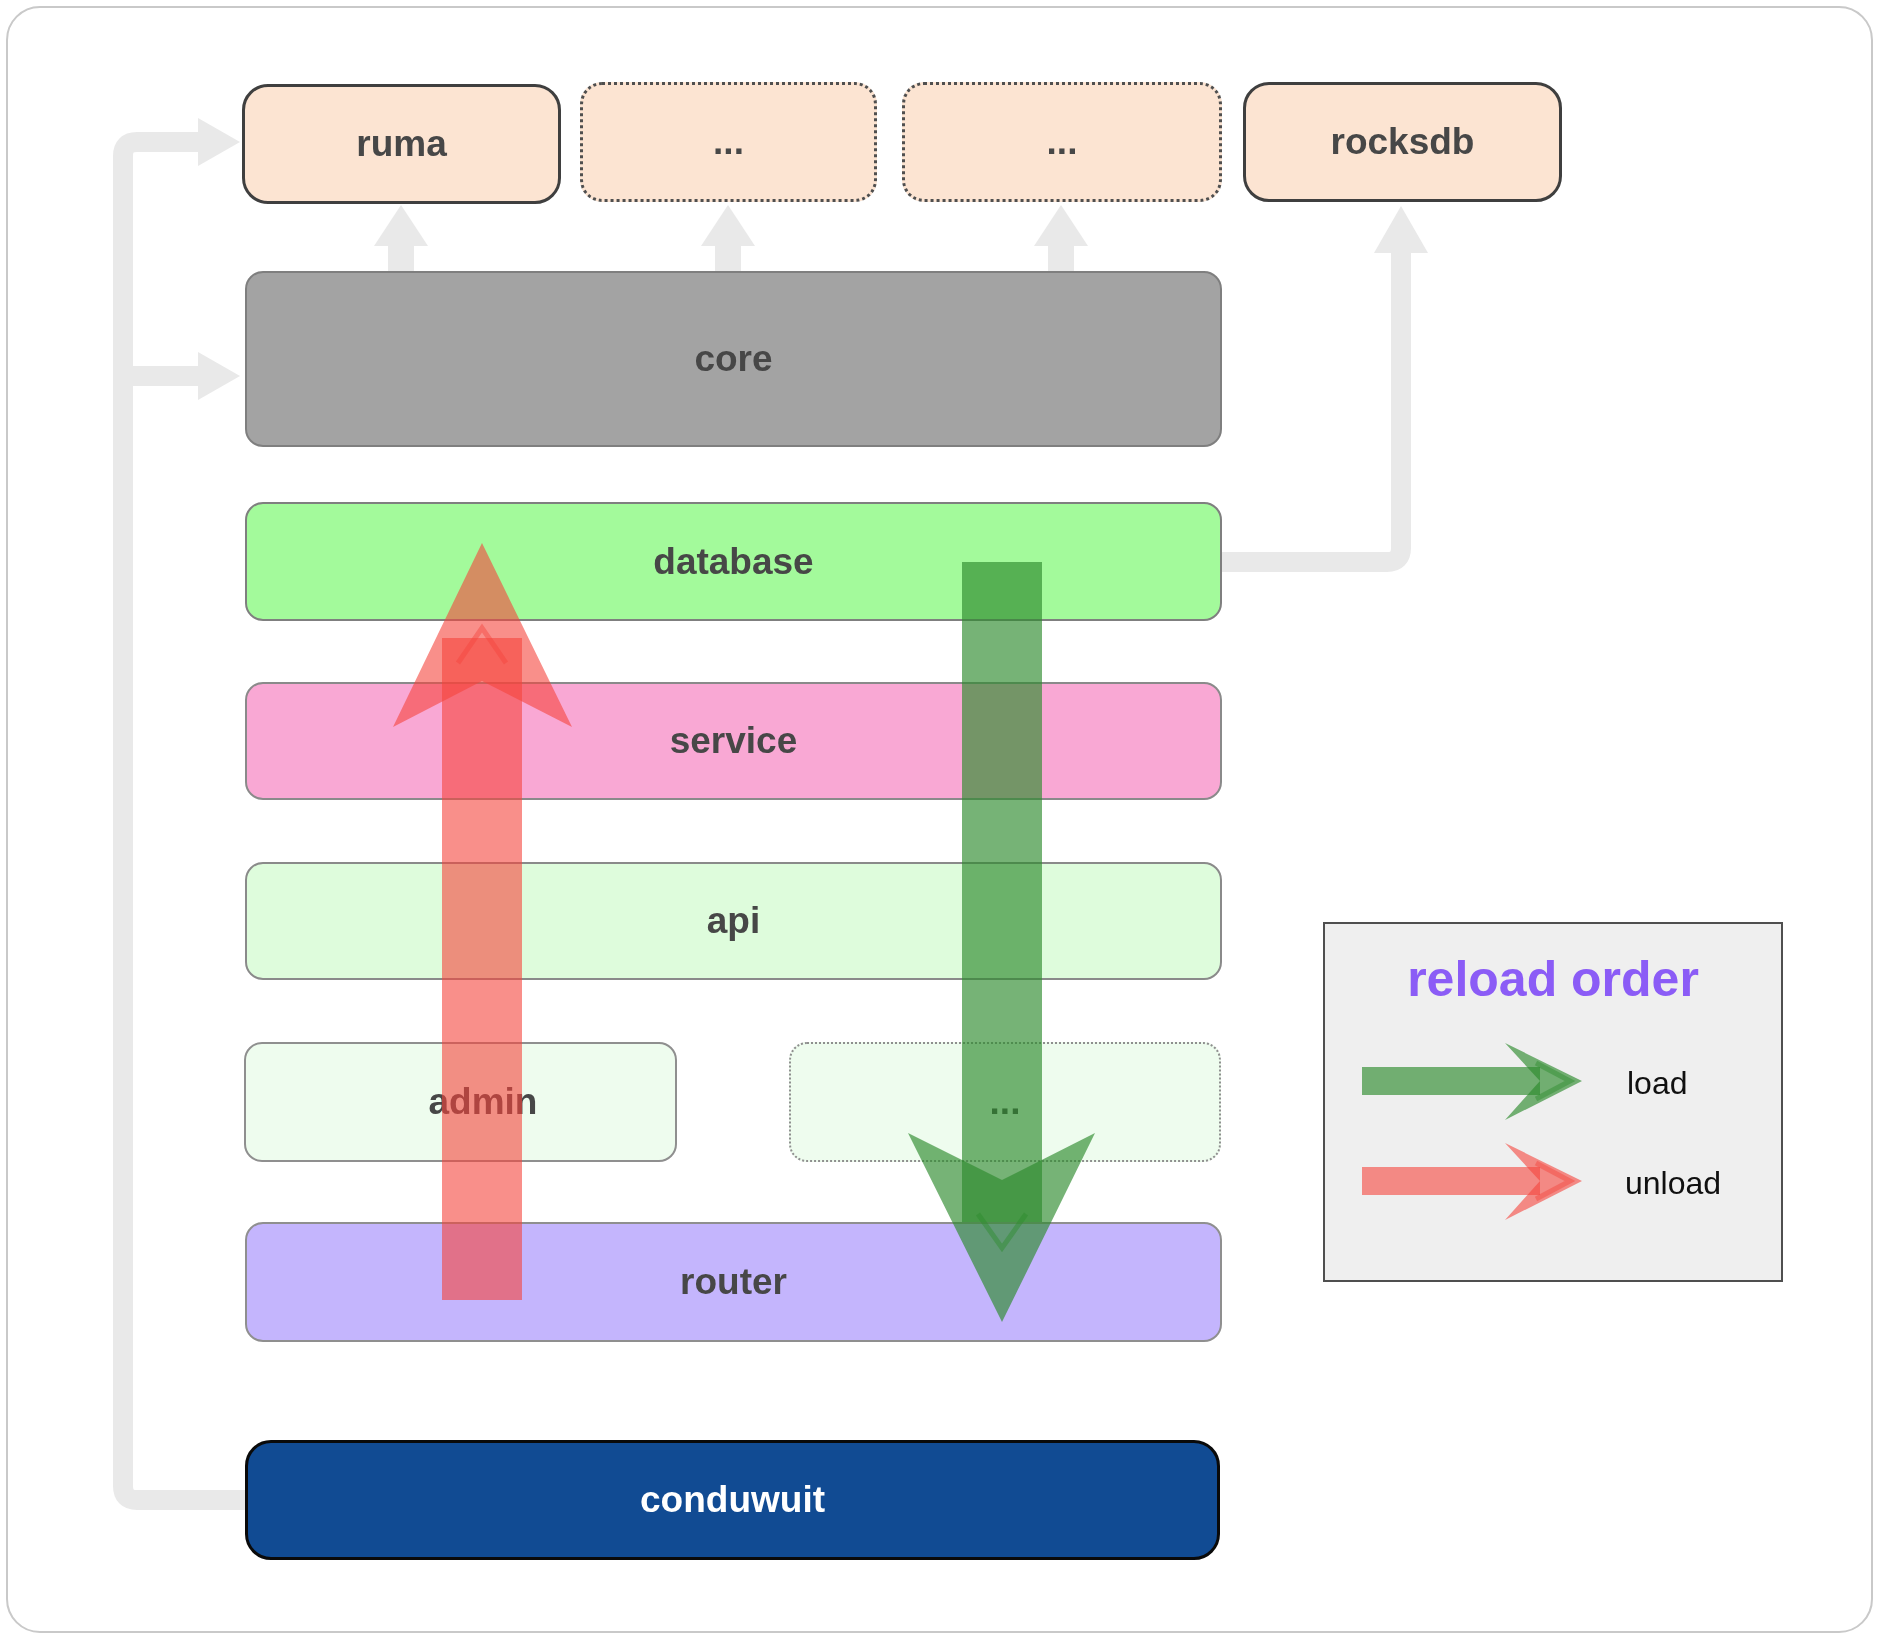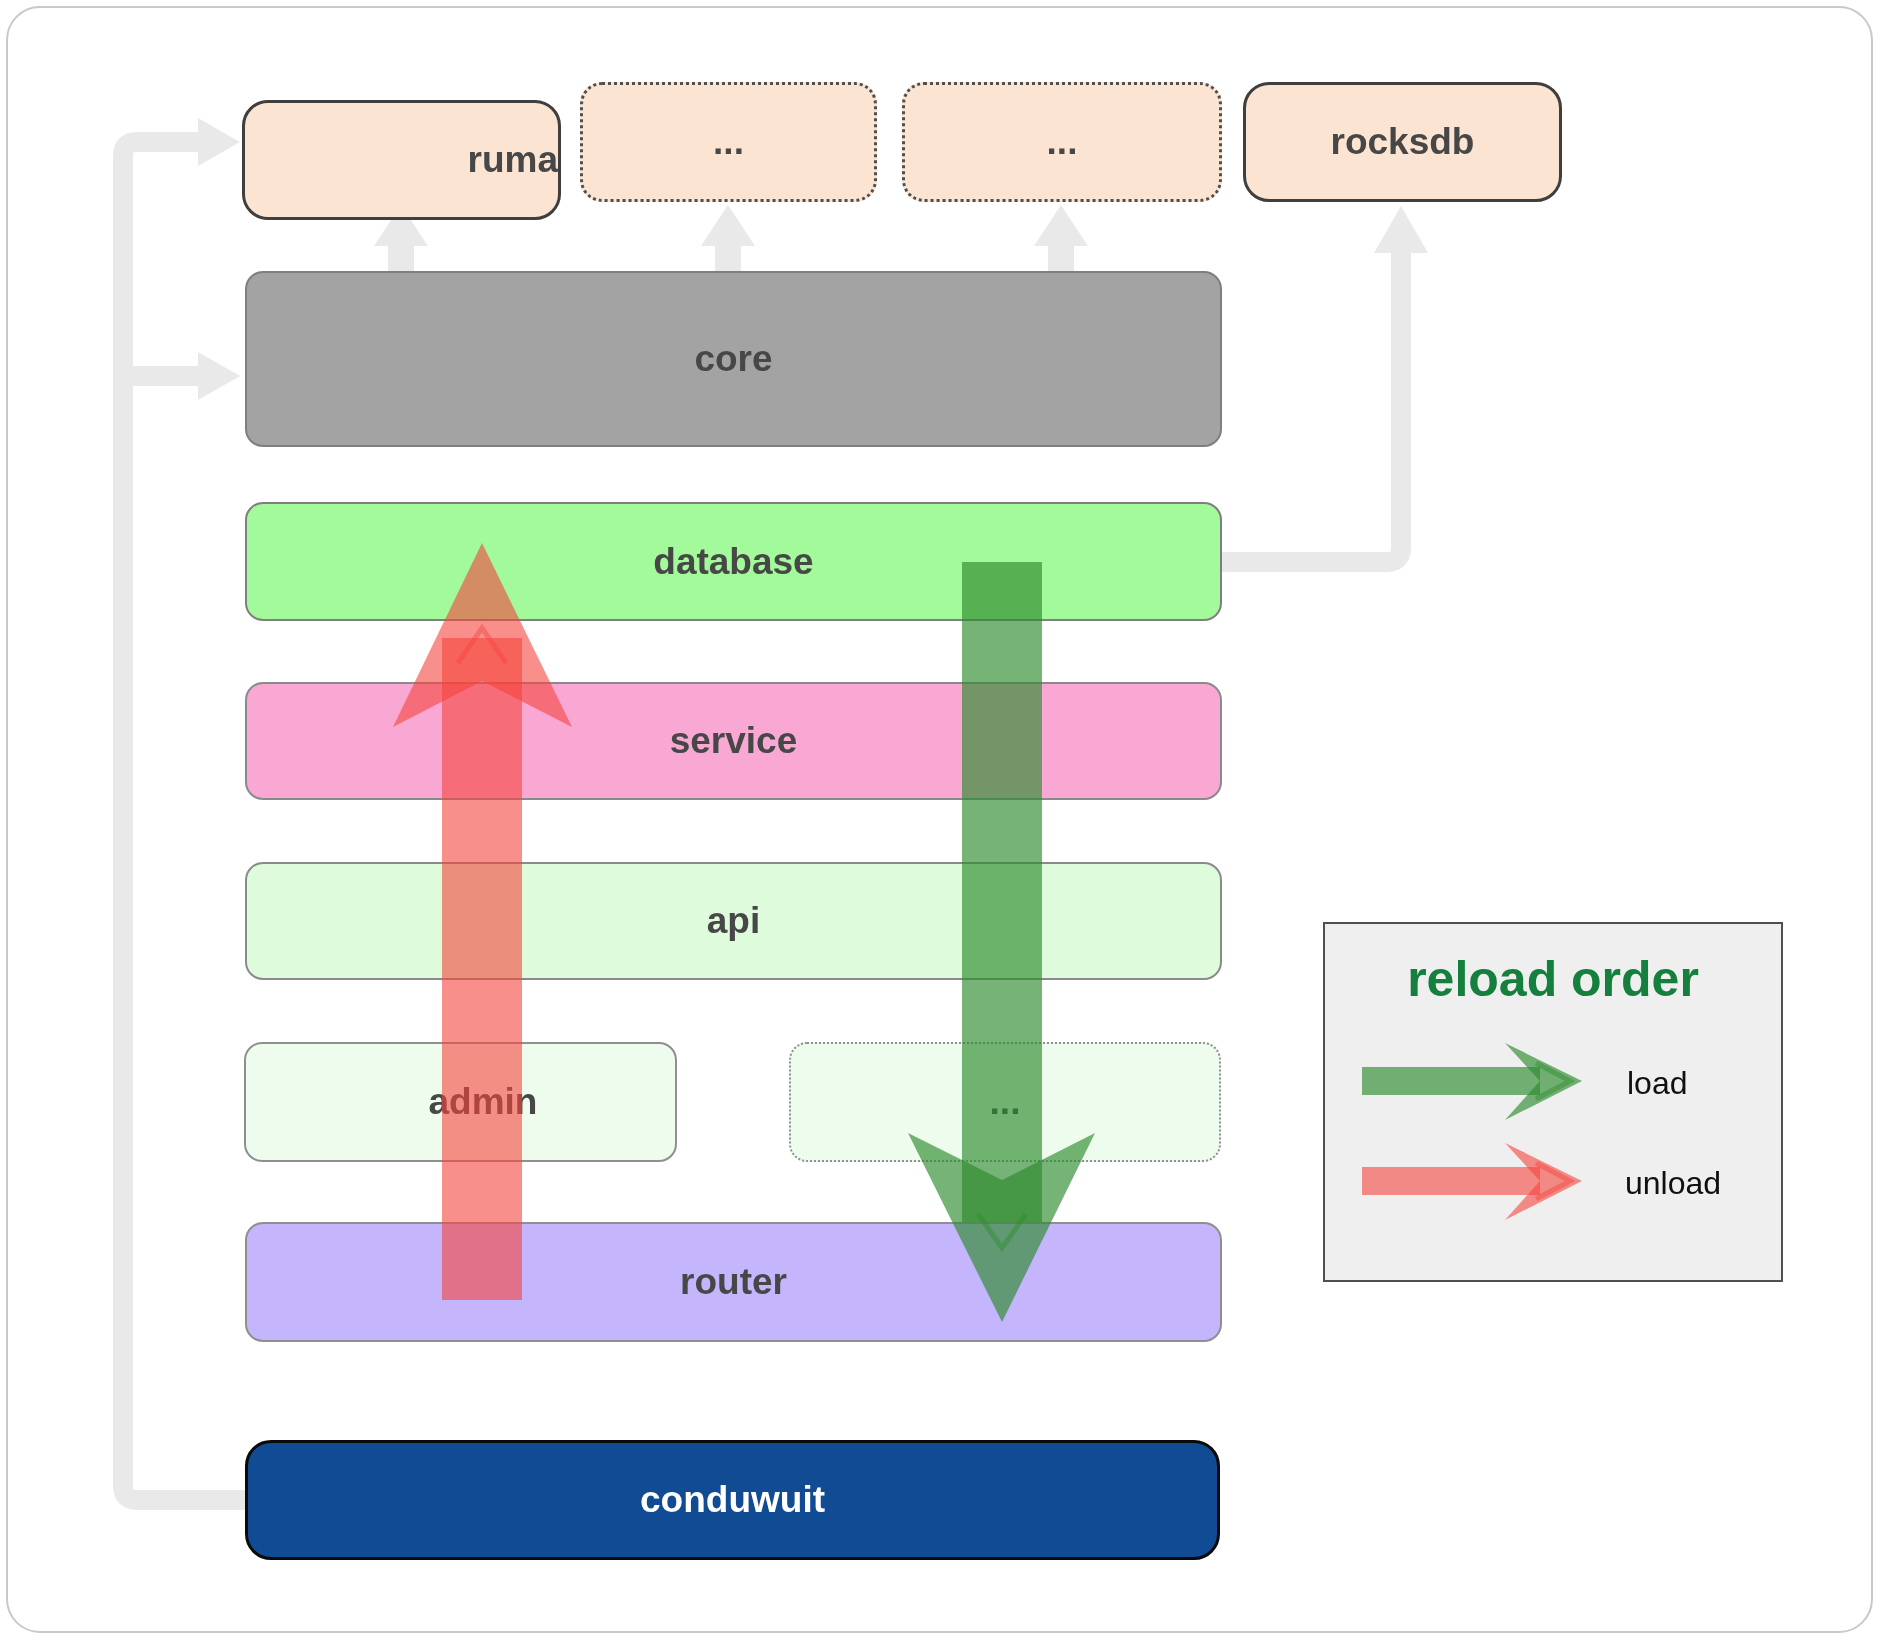--- a/index.html
+++ b/index.html
@@ -30,21 +30,21 @@
   .admin   {background:#eefcee;border:2px solid #8f8f8f;}
   .admin-dotted{background:#eefcee;border:2px dotted #8f8f8f;border-radius:18px;}
   .router  {background:#c4b5fd;border:2px solid #8f8f8f;}
   .conduwuit{background:#114b93;border:3px solid #0a0a0a;color:#ffffff;font-weight:700;}
   #legend{
     position:absolute;left:1323px;top:922px;width:460px;height:360px;
     background:#efefef;border:2px solid #4f4f4f;box-sizing:border-box;z-index:2;
   }
   #legend .legend-title{
     position:absolute;left:0;top:26px;width:100%;text-align:center;
-    font-size:50px;font-weight:600;color:#15803d;
+    font-size:50px;font-weight:600;color:#8b5cf6;
   }
   #legend .legend-label{
     position:absolute;font-size:32px;font-weight:400;color:#101010;line-height:40px;
   }
   #legend .legend-label.load{left:302px;top:139px;}
   #legend .legend-label.unload{left:300px;top:239px;}
 </style>
 </head>
 <body>
 
@@ -75,21 +75,21 @@
       <path d="M 1061 272 V 245" fill="none" stroke-width="26" stroke="#e9e9e9"></path>
       <polygon points="1034,246 1088,246 1061,205" fill="#e9e9e9"></polygon>
     </g>
 
     <g>
       <path d="M 1222 562 H 1387 Q 1401 562 1401 548 V 253" fill="none" stroke-width="20" stroke="#e9e9e9"></path>
       <polygon points="1374,253 1428,253 1401,206" fill="#e9e9e9"></polygon>
     </g>
   </svg>
 
-  <div class="box peach round-lg" style="left:242px;top:100px;width:319px;height:120px;justify-content:flex-end;">
+  <div class="box peach round-lg" style="left:242px;top:84px;width:319px;height:120px;">
     <span>ruma</span>
   </div>
   <div class="box peach-dotted" style="left:580px;top:82px;width:297px;height:120px;">
     <span>...</span>
   </div>
   <div class="box peach-dotted" style="left:902px;top:82px;width:320px;height:120px;">
     <span>...</span>
   </div>
   <div class="box peach round-lg" style="left:1243px;top:82px;width:319px;height:120px;">
     <span>rocksdb</span>

